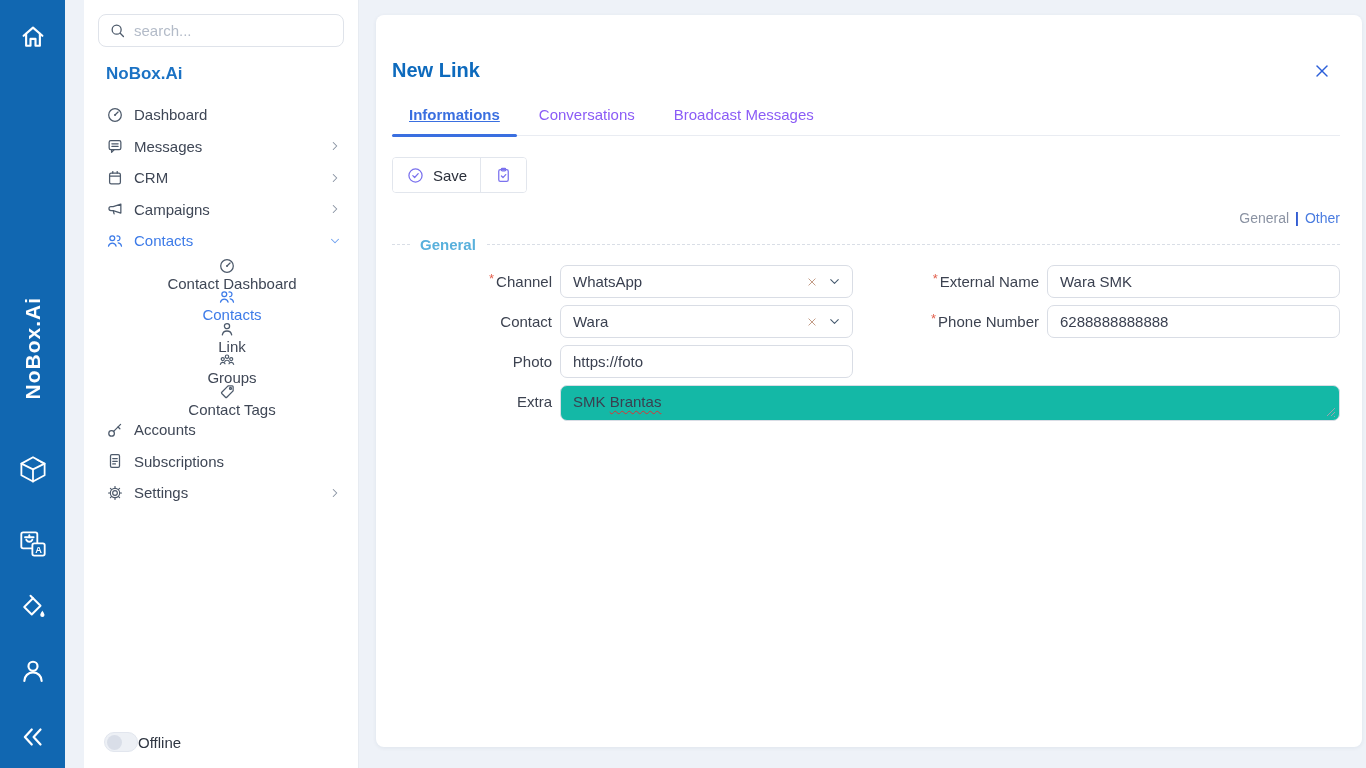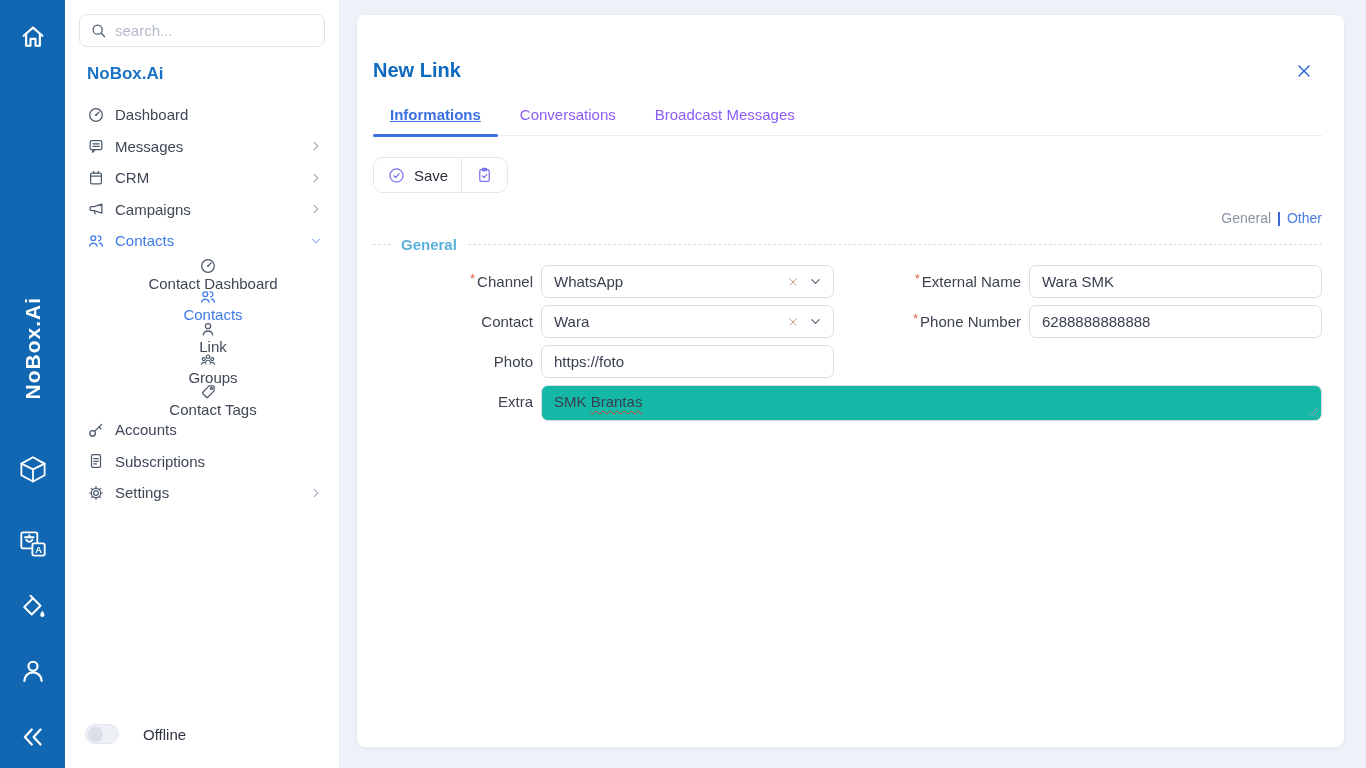--- a/index.html
+++ b/index.html
@@ -16,63 +16,63 @@
   .rail-ico { position:absolute; left:50%; transform:translateX(-50%); color:#fff; cursor:pointer; }
   .brand-vertical {
     position:absolute; top:297px; left:50%;
     transform:translateX(-50%) rotate(180deg);
     writing-mode:vertical-rl;
     color:#fff; font-weight:bold; font-size:21px; letter-spacing:1px;
     white-space:nowrap;
   }
 
   
-  .sidebar { width:275px; flex-shrink:0; background:#fff; border-right:1px solid #e7ebf1; position:relative; }
+  .sidebar { width:275px; flex-shrink:0; background:#fff; border-right:1px solid #e7ebf1; position:relative;margin-left:19px; }
   .searchbox {
     margin:14px 14px 0 14px; height:33px;
     border:1px solid #dfe3ea; border-radius:8px;
     display:flex; align-items:center; padding:0 10px; gap:8px; color:#9aa3b2;
   }
   .searchbox input {
     border:none; outline:none; flex:1; font-size:15px; color:#3f4756;
     font-family:"Liberation Sans", sans-serif; background:transparent;
   }
   .searchbox input::placeholder { color:#b3bbc8; }
   .sb-brand { margin:17px 0 0 22px; color:#1b72c4; font-weight:bold; font-size:17px; }
   .menu { margin-top:15px; }
   .mi { height:31.5px; display:flex; align-items:center; padding:0 16px 0 22px; color:#3f4756; font-size:15px; cursor:pointer; }
   .mi .ico { width:18px; height:18px; margin-right:10px; color:#4d5a6b; flex-shrink:0; }
   .mi .chev { margin-left:auto; color:#8791a1; }
   .mi.sub { padding-left:38px;flex-direction:column; }
   .mi.active { color:#3d7be8; }
   .mi.active .ico { color:#3d7be8; }
   .mi.active .chev { color:#6ea0f0; }
 
-  .offline-row { position:absolute; left:20px; bottom:24px; display:flex; align-items:center; gap:24px; }
+  .offline-row { position:absolute; left:20px; bottom:16px; display:flex; align-items:center; gap:0; }
   .toggle { width:34px; height:20px; border-radius:10px; background:#edf0f5; border:1px solid #e2e6ee; position:relative; cursor:pointer; }
   .toggle .knob { width:15px; height:15px; border-radius:50%; background:#d9dee8; position:absolute; top:2px; left:2px; }
   .offline-label { font-size:15px; color:#2f3642; }
 
   
   .main { flex:1; padding:15px 22px 21px 17px; }
   .card {
     background:#fff; border-radius:8px; height:100%;
     box-shadow:0 1px 4px rgba(25,50,90,.07);
     padding:0 22px 0 16px; position:relative;
   }
   .card-head { display:flex; justify-content:space-between; align-items:center; padding-top:44px;gap:12px; }
   .card-title { color:#0d6abd; font-size:20px; font-weight:bold; }
   .close-btn { color:#2b5fd9; cursor:pointer; margin-right:8px; }
 
   .tabs { display:flex; margin-top:24px; border-bottom:1px solid #e9ecf2; }
   .tab { font-size:15px; padding:0 17px 12px 17px; color:#8b5cf6; cursor:pointer; position:relative; margin-right:5px; }
   .tab.active { color:#3a6fe0; font-weight:bold;text-decoration:underline; }
   .tab.active::after { content:""; position:absolute; left:0; right:0; bottom:-2px; height:3px; background:#3a6fe0; border-radius:2px; }
 
-  .toolbar { margin-top:21px; display:inline-flex; border:1px solid #e2e6ed; border-radius:10px; overflow:hidden; }
+  .toolbar { margin-top:21px; display:inline-flex; border:1px solid #e2e6ed; border-radius:4px; overflow:hidden; }
   .tb-seg { height:34px; display:flex; align-items:center; gap:8px; padding:0 13px; cursor:pointer; background:#fff; }
   .tb-seg + .tb-seg { border-left:1px solid #e2e6ed; }
   .tb-seg .seg-ico { color:#7b72ee; }
   .tb-save-label { font-size:15px; color:#2a2f3a; }
 
   .jump-links { margin-top:17px; text-align:right; font-size:14px; }
   .jl-general { color:#8b93a3; cursor:pointer; }
   .jl-sep { color:#2753d0; font-weight:bold; margin:0 6px; }
   .jl-other { color:#4a7ce0; cursor:pointer; }
 

